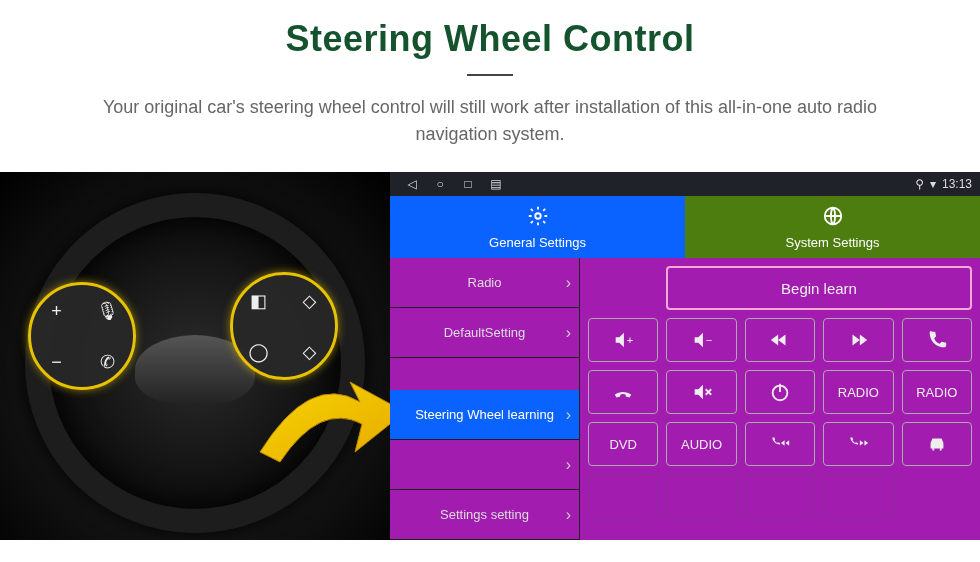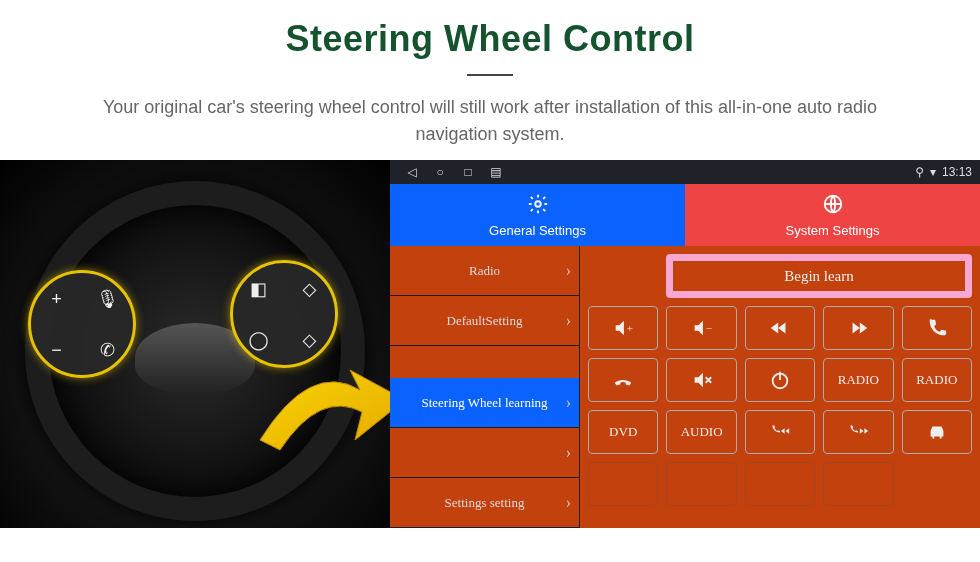--- a/index.html
+++ b/index.html
@@ -24,21 +24,21 @@
     width: 46px;
     height: 2px;
     background: #444;
     margin: 14px auto 18px;
   }
   .subtitle {
     font-size: 18px;
     color: #666;
     line-height: 1.5;
     max-width: 860px;
-    margin: 0 auto 12px;
+    margin: 0 auto 24px;
   }
   .panel {
     display: flex;
     width: 100%;
     height: 368px;
     background: #000;
   }
   
   .left {
     width: 390px;
@@ -121,27 +121,26 @@
     flex: 1;
     display: flex;
     flex-direction: column;
     align-items: center;
     justify-content: center;
     gap: 8px;
     cursor: pointer;
     font-size: 13px;
   }
   .tab.active { background: #0a63ff; }
-  .tab.inactive { background: #ef4444; }
+  .tab.inactive { background: #4d7c0f; }
   .tab svg, .tab .ticon { width: 22px; height: 22px; color: #fff; }
   .body {
     flex: 1;
     display: flex;
-    background: #c2410c;
-    font-family: Liberation Serif, serif;
+    background: #a21caf;
   }
   .menu {
     width: 190px;
     display: flex;
     flex-direction: column;
     border-right: 1px solid #222;
   }
   .menu-item {
     flex: 1;
     display: flex;
@@ -173,21 +172,21 @@
     gap: 8px;
   }
   .learn-row {
     display: flex;
     gap: 8px;
     height: 44px;
   }
   .learn-row .gap { width: 70px; }
   .begin-btn {
     flex: 1;
-    border: 7px solid #f9a8d4;
+    border: 2px solid #f9a8d4;
     border-radius: 4px;
     display: flex;
     align-items: center;
     justify-content: center;
     color: #eee;
     cursor: pointer;
     font-size: 15px;
   }
   .grid {
     display: grid;

